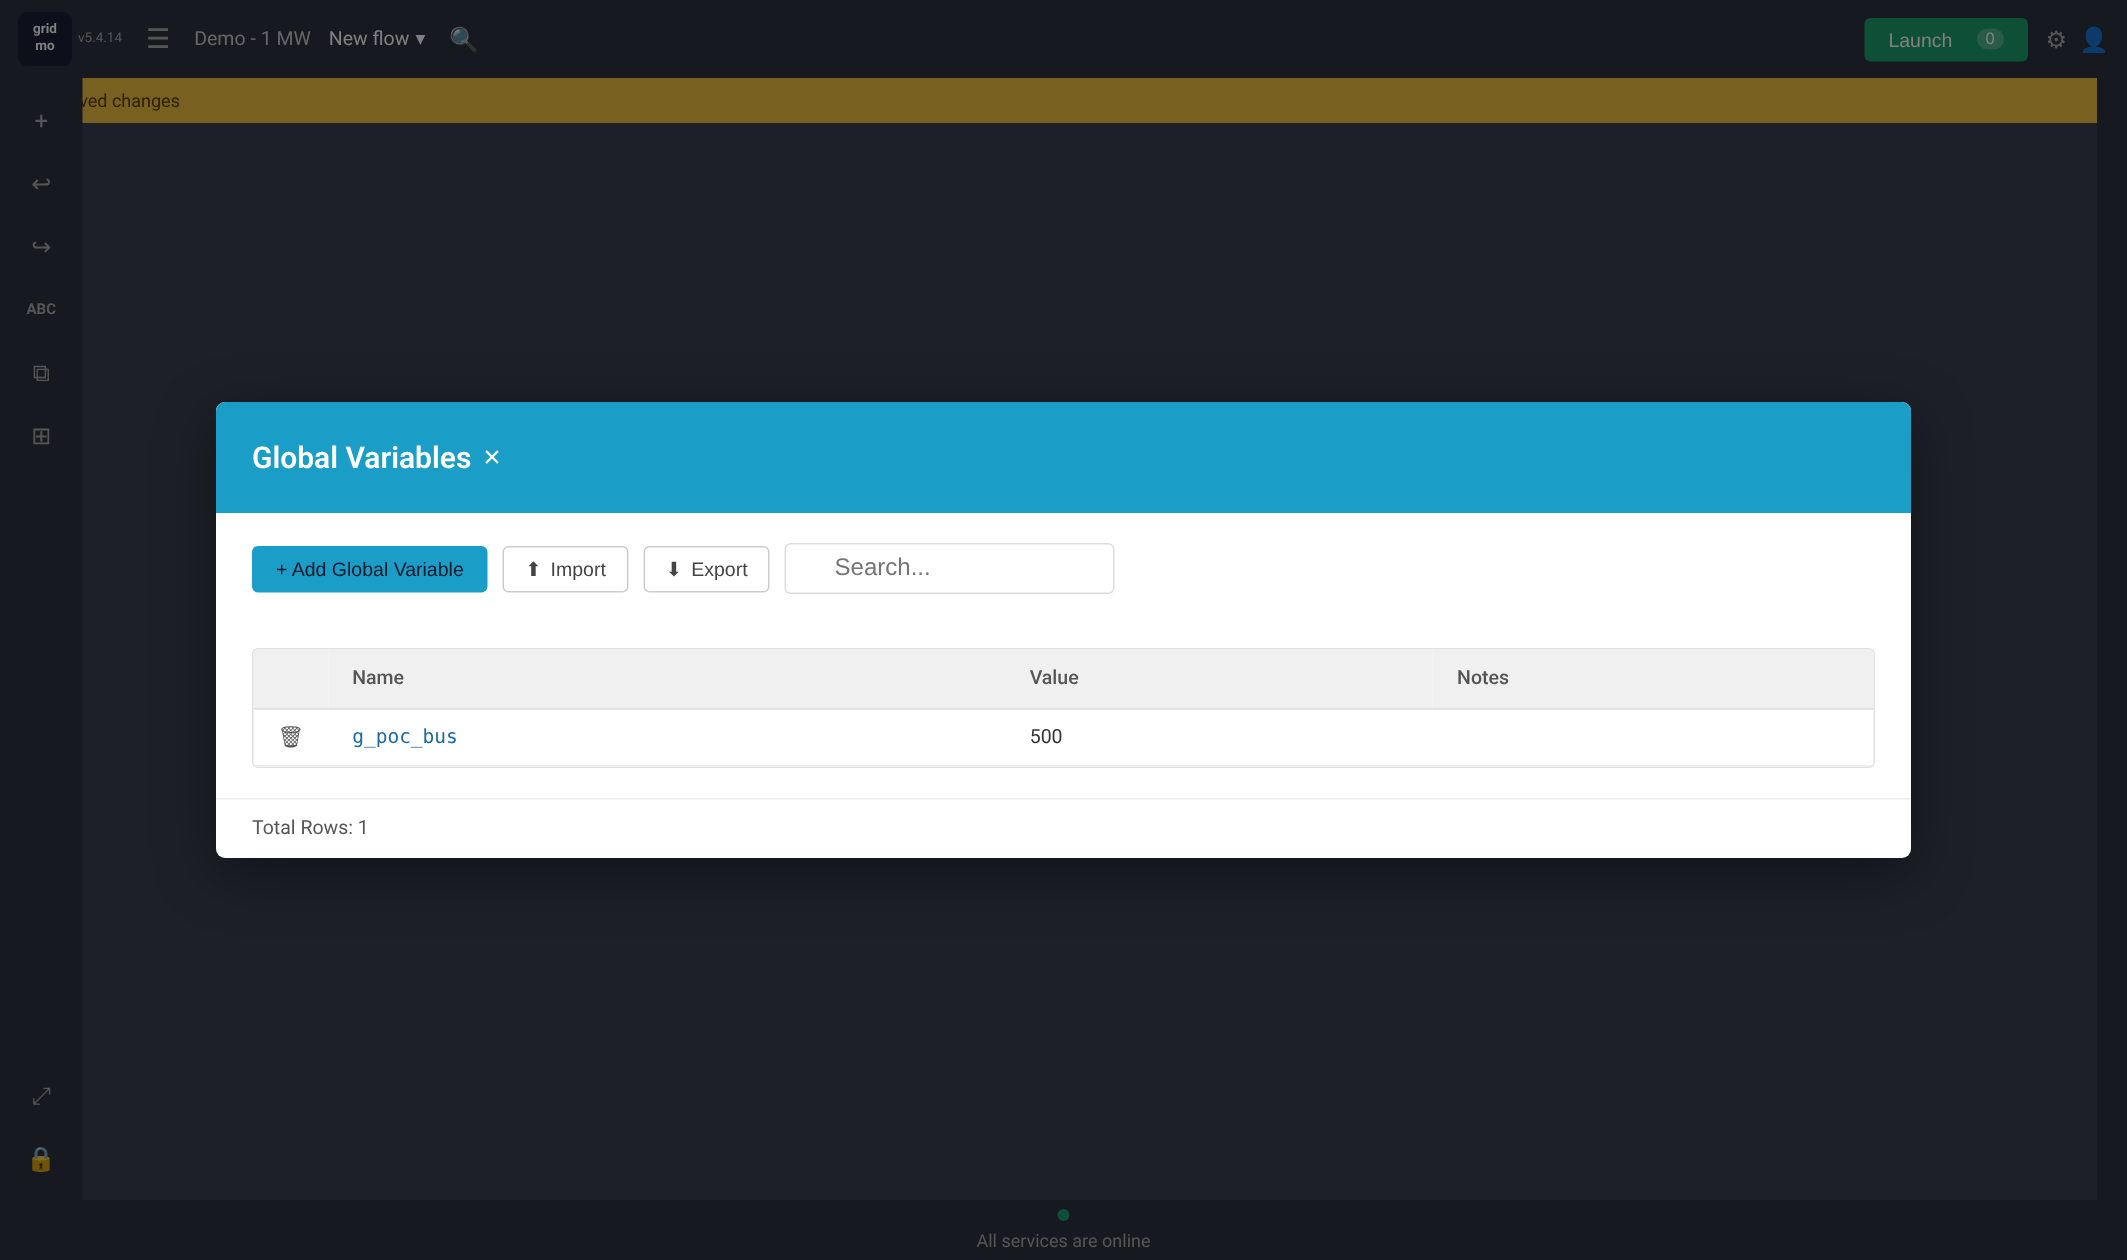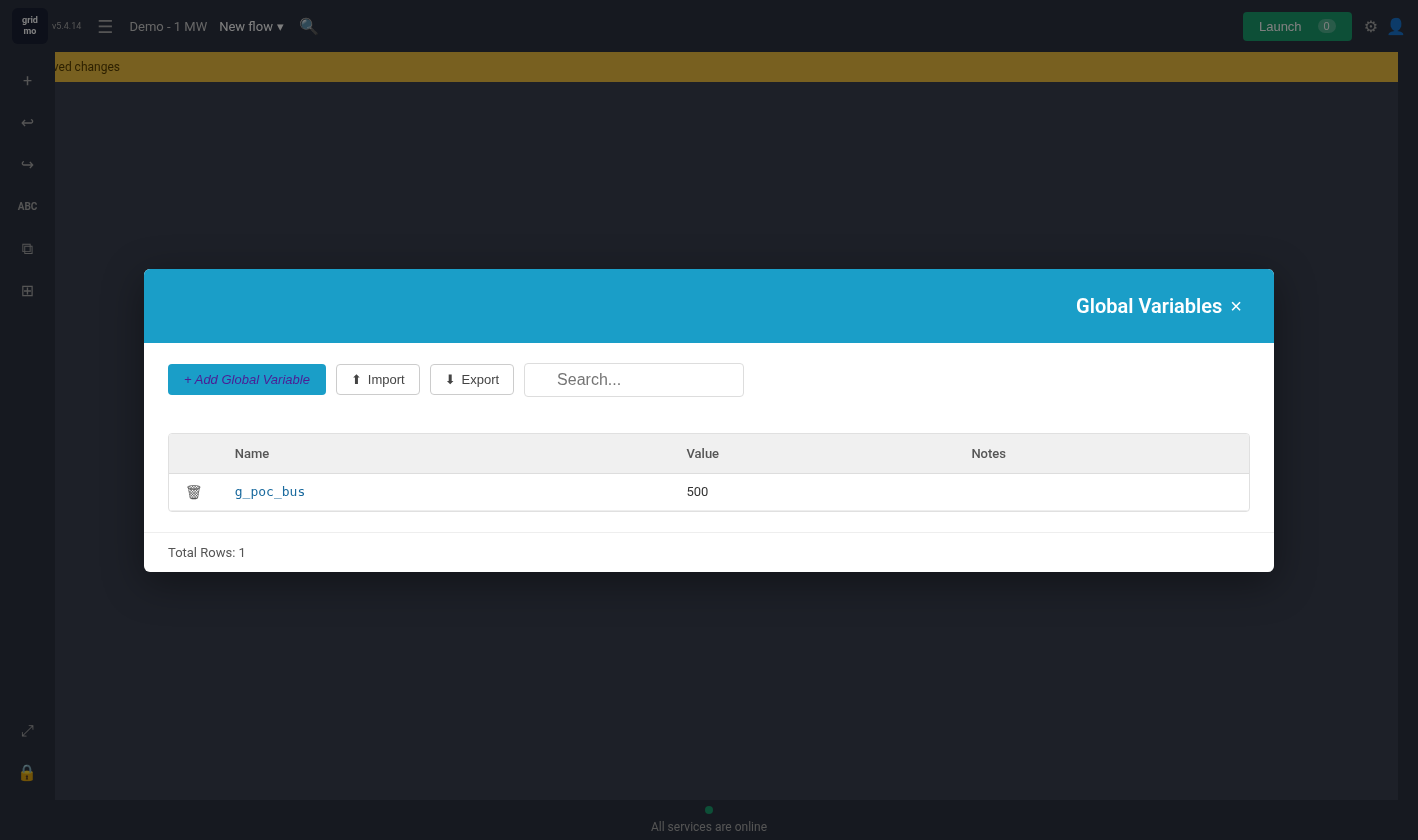--- a/index.html
+++ b/index.html
@@ -201,21 +201,21 @@
       flex-direction: column;
       overflow: hidden;
       box-shadow: 0 10px 40px rgba(0,0,0,0.4);
     }
 
     .modal-header {
       background: #1a9ec8;
       padding: 23px 24px;
       display: flex;
       align-items: center;
-      justify-content: flex-end;
+      justify-content: flex-start;
     }
     .modal-title {
       color: #fff;
       font-size: 20px;
       font-weight: 600;
     }
     .modal-close-btn {
       background: none;
       border: none;
       color: #fff;
@@ -235,30 +235,29 @@
 
     
     .modal-toolbar {
       display: flex;
       align-items: center;
       gap: 10px;
       margin-bottom: 16px;
     }
     .btn-add-variable {
       background: #1a9ec8;
-      color: #4c1d95;
+      color: #0f172a;
       border: none;
       padding: 8px 16px;
       border-radius: 4px;
       font-size: 13px;
       cursor: pointer;
       display: flex;
       align-items: center;
       gap: 6px;
-      font-style: italic;
     }
     .btn-import, .btn-export {
       background: none;
       border: 1px solid #ccc;
       color: #444;
       padding: 7px 14px;
       border-radius: 4px;
       font-size: 13px;
       cursor: pointer;
       display: flex;

